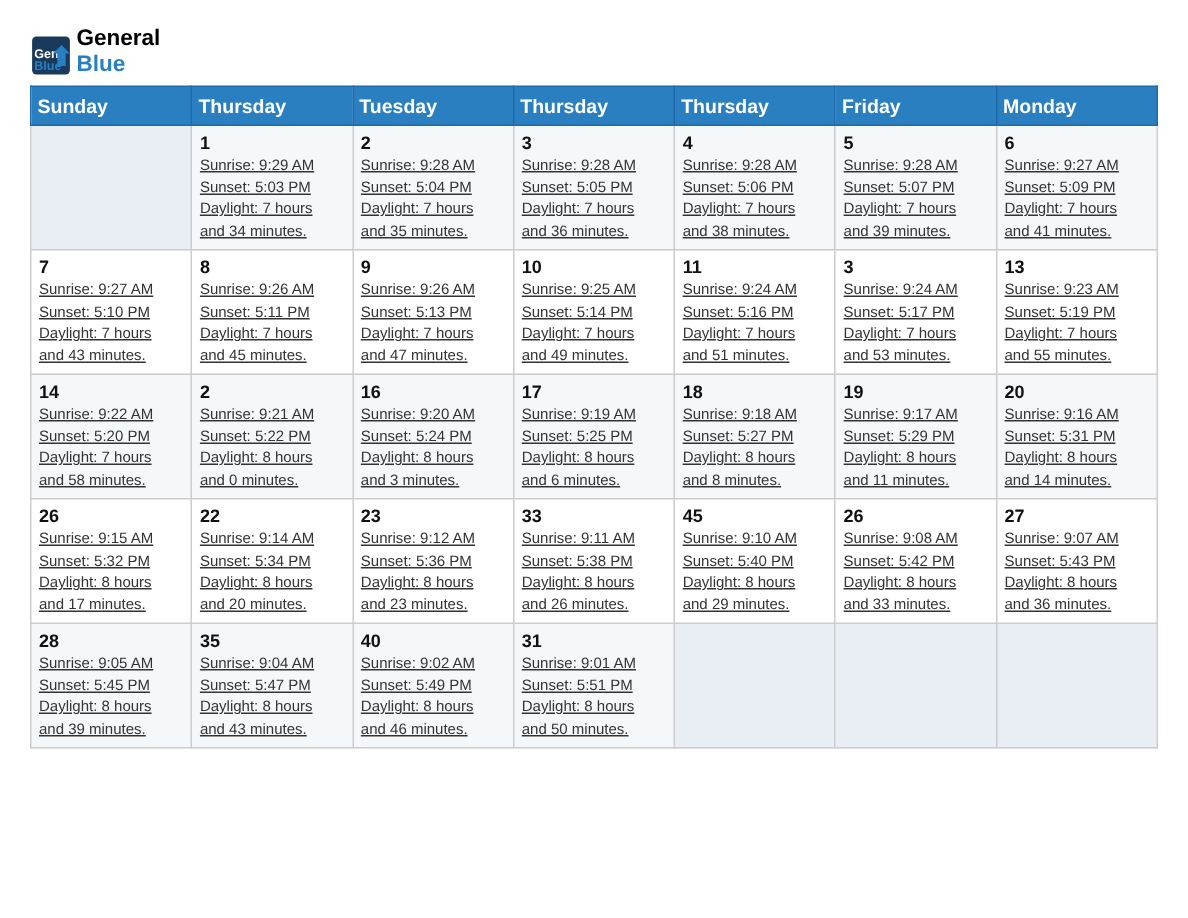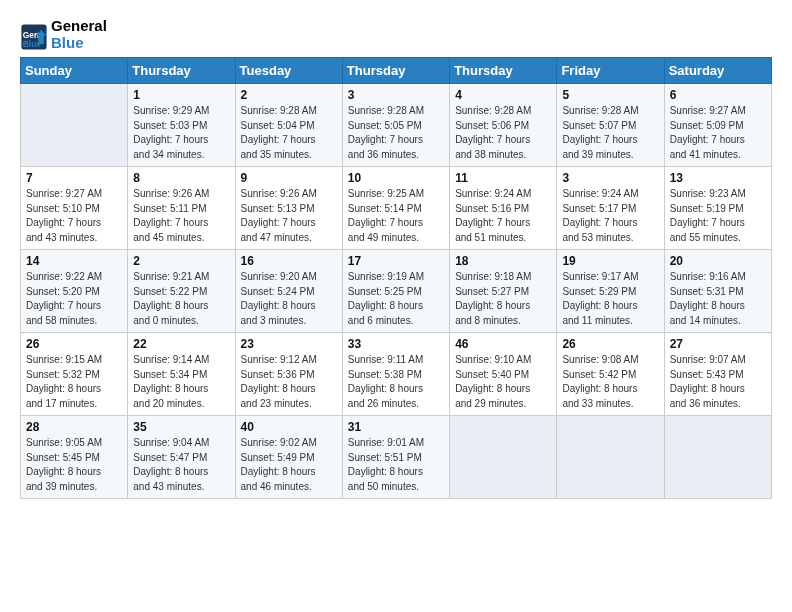--- a/index.html
+++ b/index.html
@@ -79,20 +79,21 @@
       font-weight: bold;
       font-size: 12px;
       color: #111;
       display: block;
       margin-bottom: 2px;
     }
     .day-info {
       font-size: 10px;
       color: #333;
       line-height: 1.45;
+      text-decoration: underline;
     }
     .empty-cell {
       background: #e8eef3 !important;
     }
   </style>
 </head>
 <body>
 
 <div class="page">
   <div class="header-row">
@@ -118,21 +119,21 @@
   <table class="calendar">
     <thead>
       <tr>
 
       <th>Sunday</th>
           <th>Thursday</th>
           <th>Tuesday</th>
           <th>Thursday</th>
           <th>Thursday</th>
           <th>Friday</th>
-          <th>Saturday</th>
+          <th>Monday</th>
         </tr>
     </thead>
     <tbody id="calendar-body">
     <tr>
           <td class="empty-cell"></td>
           <td>
             <span class="day-num">1</span>
             <div class="day-info">Sunrise: 9:29 AM<br>Sunset: 5:03 PM<br>Daylight: 7 hours<br>and 34 minutes.</div>
           </td>
           <td>
@@ -227,21 +228,21 @@
           </td>
           <td>
             <span class="day-num">23</span>
             <div class="day-info">Sunrise: 9:12 AM<br>Sunset: 5:36 PM<br>Daylight: 8 hours<br>and 23 minutes.</div>
           </td>
           <td>
             <span class="day-num">33</span>
             <div class="day-info">Sunrise: 9:11 AM<br>Sunset: 5:38 PM<br>Daylight: 8 hours<br>and 26 minutes.</div>
           </td>
           <td>
-            <span class="day-num">46</span>
+            <span class="day-num">45</span>
             <div class="day-info">Sunrise: 9:10 AM<br>Sunset: 5:40 PM<br>Daylight: 8 hours<br>and 29 minutes.</div>
           </td>
           <td>
             <span class="day-num">26</span>
             <div class="day-info">Sunrise: 9:08 AM<br>Sunset: 5:42 PM<br>Daylight: 8 hours<br>and 33 minutes.</div>
           </td>
           <td>
             <span class="day-num">27</span>
             <div class="day-info">Sunrise: 9:07 AM<br>Sunset: 5:43 PM<br>Daylight: 8 hours<br>and 36 minutes.</div>
           </td>

